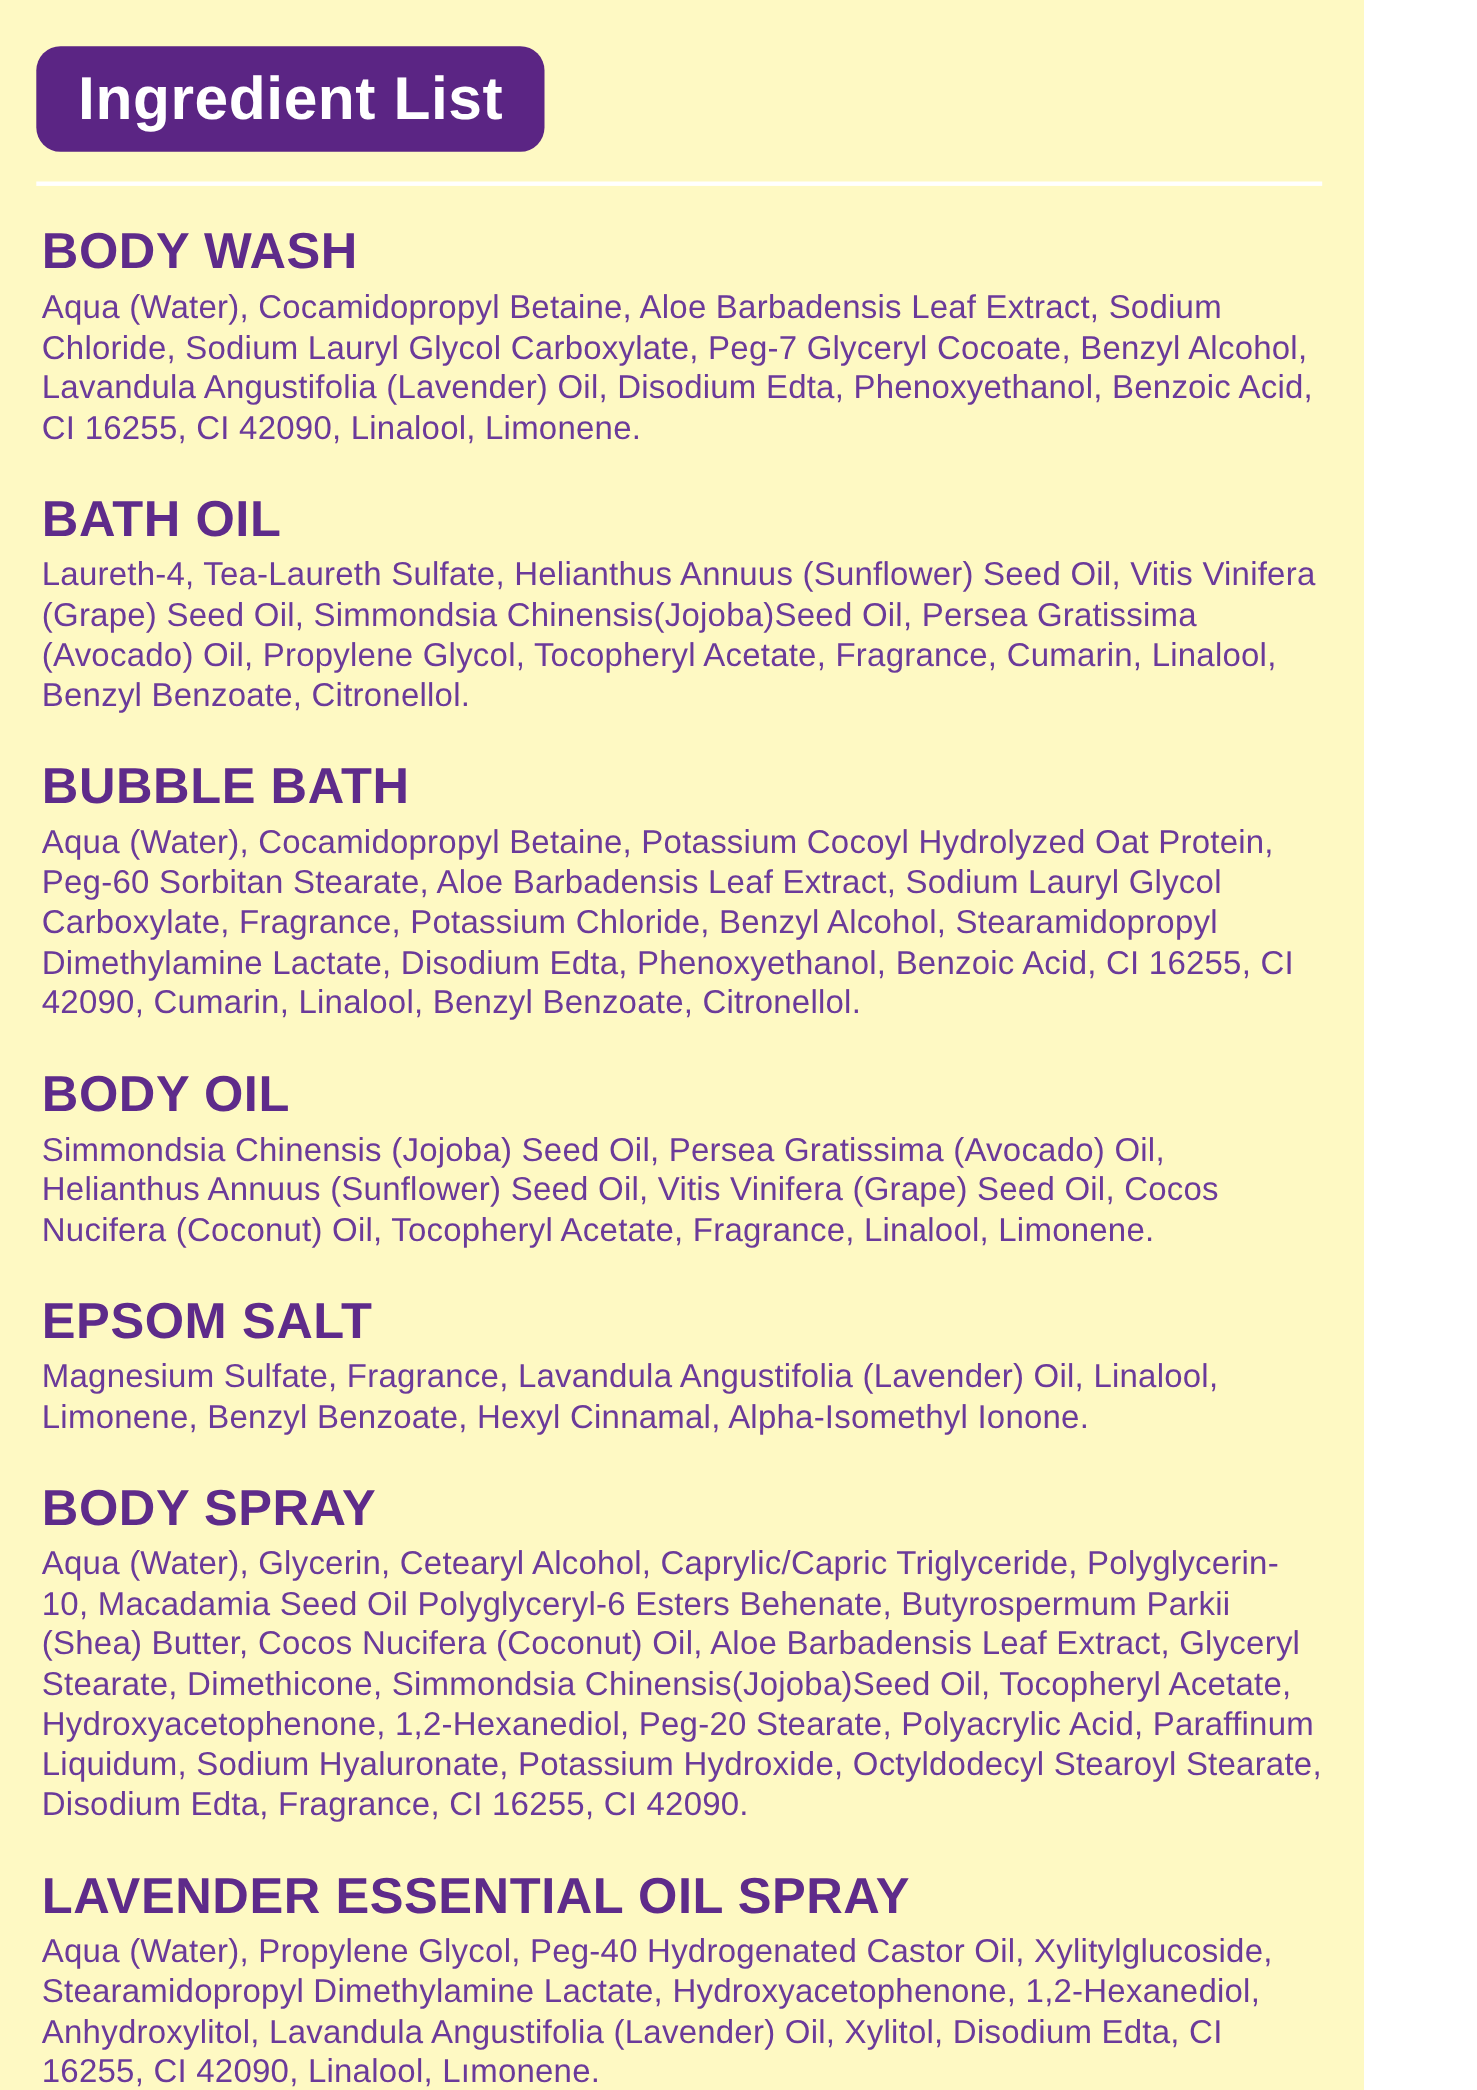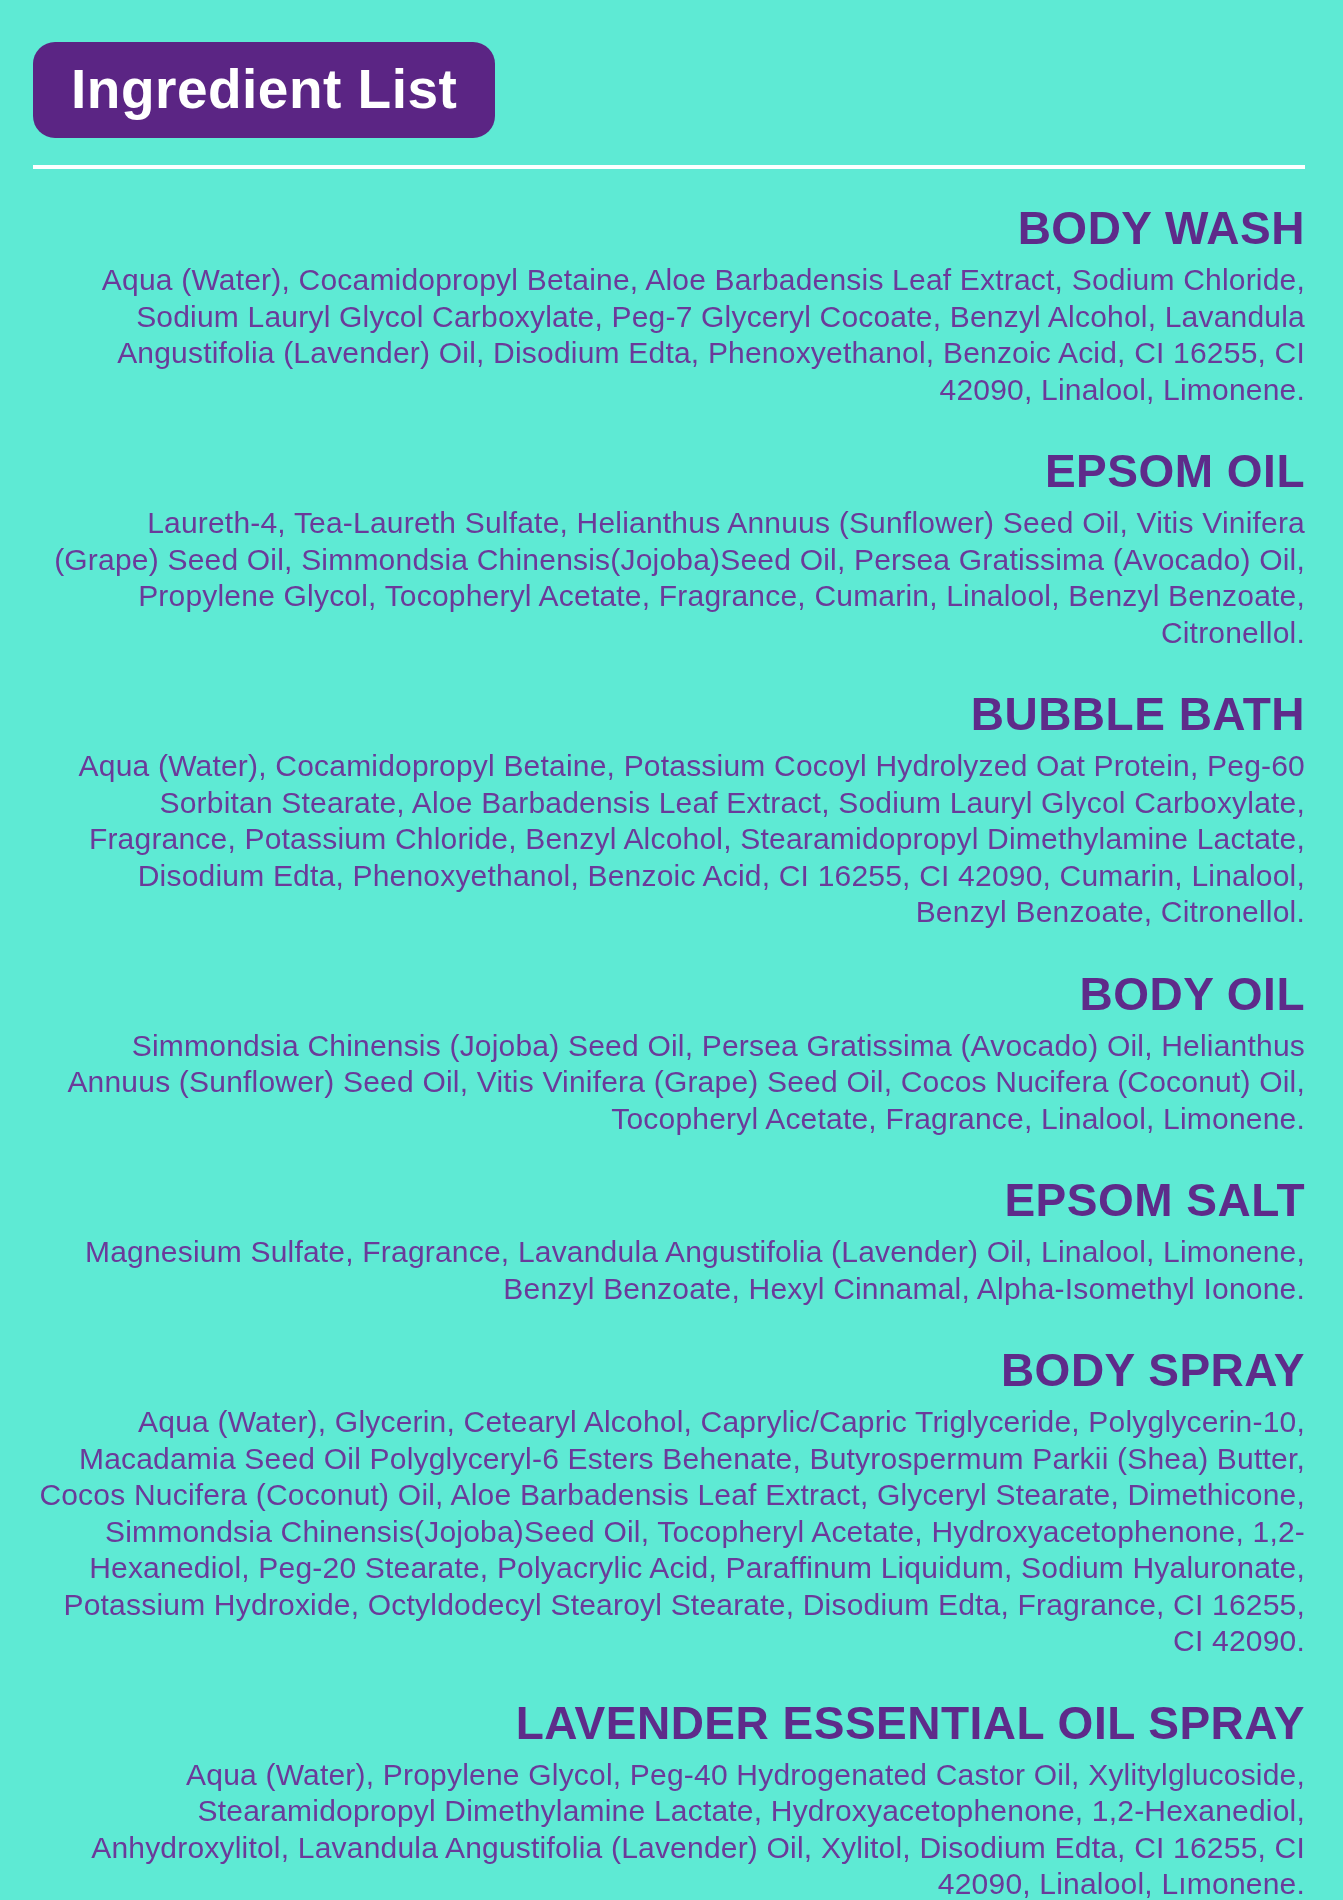--- a/index.html
+++ b/index.html
@@ -1,23 +1,23 @@
 <!DOCTYPE html>
 <html><head>
 <meta charset="utf-8">
 <style>
   html, body {
     margin: 0;
     padding: 0;
   }
   .page {
     position: relative;
-    width: 1343px;
+    width: 1240px;
     height: 1900px;
-    background: #5eead4;
+    background: #fef9c3;
     font-family: "Liberation Sans", sans-serif;
     overflow: hidden;
     box-sizing: border-box;
   }
   .header-area {
     padding: 42px 38px 0 33px;
   }
   .title-pill {
     display: inline-block;
     background: #5b2584;
@@ -32,21 +32,20 @@
     height: 4px;
     background: #ffffff;
     border: none;
     margin: 27px 0 0 0;
   }
   .content {
     padding: 34px 38px 0 38px;
   }
   .section {
     margin-bottom: 38px;
-    text-align: right;
   }
   .section-title {
     margin: 0 0 9px 0;
     font-size: 46px;
     line-height: 50px;
     font-weight: bold;
     letter-spacing: 0.5px;
     color: #5e2b8a;
   }
   .ingredients {
@@ -70,21 +69,21 @@
   </div>
 
   <div class="content">
 
     <div class="section">
       <h2 class="section-title">BODY WASH</h2>
       <p class="ingredients">Aqua (Water), Cocamidopropyl Betaine, Aloe Barbadensis Leaf Extract, Sodium Chloride, Sodium Lauryl Glycol Carboxylate, Peg-7 Glyceryl Cocoate, Benzyl Alcohol, Lavandula Angustifolia (Lavender) Oil, Disodium Edta, Phenoxyethanol, Benzoic Acid, CI 16255, CI 42090, Linalool, Limonene.</p>
     </div>
 
     <div class="section">
-      <h2 class="section-title">EPSOM OIL</h2>
+      <h2 class="section-title">BATH OIL</h2>
       <p class="ingredients">Laureth-4, Tea-Laureth Sulfate, Helianthus Annuus (Sunflower) Seed Oil, Vitis Vinifera (Grape) Seed Oil, Simmondsia Chinensis(Jojoba)Seed Oil, Persea Gratissima (Avocado) Oil, Propylene Glycol, Tocopheryl Acetate, Fragrance, Cumarin, Linalool, Benzyl Benzoate, Citronellol.</p>
     </div>
 
     <div class="section">
       <h2 class="section-title">BUBBLE BATH</h2>
       <p class="ingredients">Aqua (Water), Cocamidopropyl Betaine, Potassium Cocoyl Hydrolyzed Oat Protein, Peg-60 Sorbitan Stearate, Aloe Barbadensis Leaf Extract, Sodium Lauryl Glycol Carboxylate, Fragrance, Potassium Chloride, Benzyl Alcohol, Stearamidopropyl Dimethylamine Lactate, Disodium Edta, Phenoxyethanol, Benzoic Acid, CI 16255, CI 42090, Cumarin, Linalool, Benzyl Benzoate, Citronellol.</p>
     </div>
 
     <div class="section">
       <h2 class="section-title">BODY OIL</h2>

